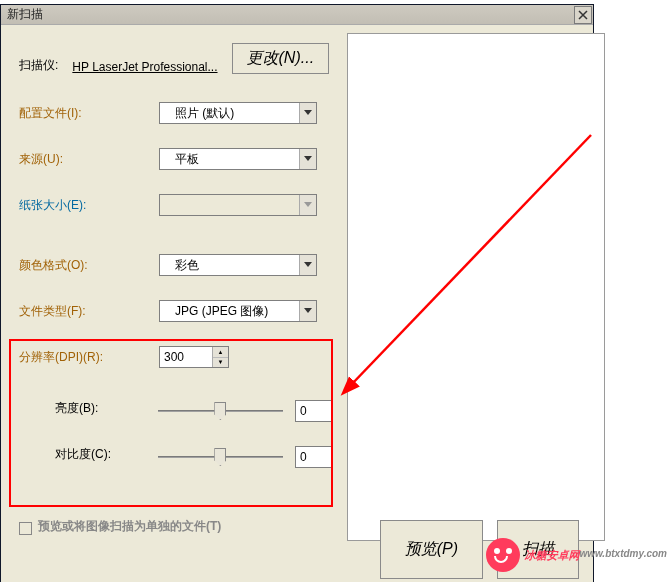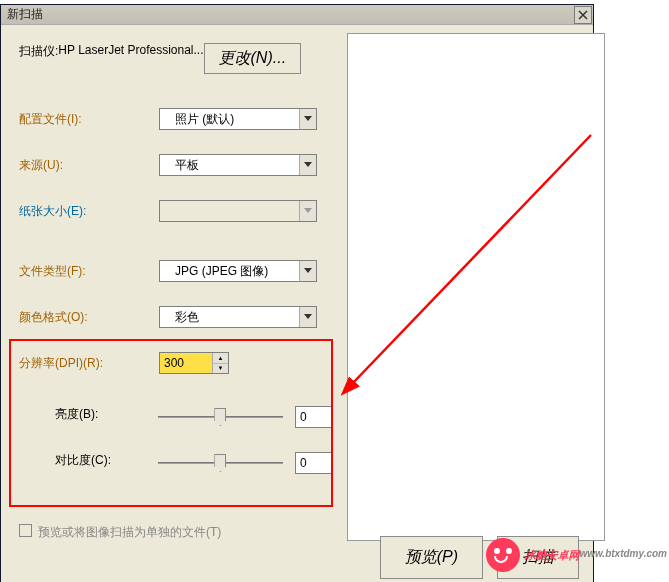--- a/index.html
+++ b/index.html
@@ -49,28 +49,29 @@
     padding: 10px 6px 4px 10px;
   }
   .row {
     display: flex;
     align-items: center;
     margin-bottom: 24px;
   }
   .row .lbl { width: 140px; color: #a16207; }
   .row .lbl.disabled { color: #0369a1; }
   .scanner-line {
-    display: flex; align-items: flex-start; 
-    margin-bottom: 16px;
+    display: flex; align-items: flex-end; gap: 14px;
+    margin-bottom: 10px;
   }
   .scanner-line .scanner-label {
     max-width: 200px;
     white-space: nowrap;
     overflow: hidden;
     text-overflow: ellipsis;
+    text-decoration: underline;
   }
   .btn {
     background: #ece9d8;
     border: 1px solid #8a8a8a;
     padding: 4px 14px;
     font-size: 16px;
     font-family: inherit;
     cursor: pointer;
     font-style: italic;
   }
@@ -92,21 +93,21 @@
     right: 0; top: 0;
     width: 17px; height: 100%;
     background: #e5e2d7;
     border-left: 1px solid #aaa;
     display: flex; align-items: center; justify-content: center;
   }
   .spinner {
     position: relative;
     width: 70px;
     height: 22px;
-    background: #fde047;
+    background: #ffffff;
     border: 1px solid #7f7f7f;
     display: flex;
     align-items: center;
     padding: 0 4px;
   }
   .spinner .spins {
     position: absolute;
     right: 0; top: 0;
     width: 16px; height: 100%;
     background: #e5e2d7;
@@ -167,38 +168,39 @@
     margin-left: 8px;
     width: 258px;
   }
   .preview-inner {
     border: 1px solid #9a9a9a;
     background: #fff;
     width: 258px;
     height: 508px;
   }
   .checkbox-row {
-    display: flex; align-items: flex-start; gap: 6px;
+    display: flex; align-items: flex-end; gap: 6px;
     color: #888;
     margin-top: 8px;
+    font-weight: bold;
   }
   .chk {
     width: 13px; height: 13px;
     border: 1px solid #888;
     background: #ece9d8;
   }
   .footer {
     position: absolute;
     right: 14px;
     bottom: 6px;
     display: flex;
     gap: 14px;
   }
   .footer .btn {
-    padding: 10px 24px;
+    padding: 18px 24px;
   }
   svg.arrow-svg {
     position: absolute;
     pointer-events: none;
   }
   .watermark {
     position: absolute;
     right: 2px;
     bottom: 10px;
     display: flex;
@@ -293,35 +295,35 @@
               <svg width="8" height="6">
                 <path d="M0 0 L8 0 L4 5 Z" fill="#999"></path>
               </svg>
             </div>
         </div>
       </div>
 
       <div style="height:14px"></div>
 
       <div class="row">
-        <span class="lbl">文件类型(F):</span>
+        <span class="lbl">颜色格式(O):</span>
         <div class="dropdown">
-          <span>JPG (JPEG 图像)</span>
+          <span>彩色</span>
           <div class="arrow">
               <svg width="8" height="6">
                 <path d="M0 0 L8 0 L4 5 Z" fill="#333"></path>
               </svg>
             </div>
         </div>
       </div>
 
       <div class="row">
-        <span class="lbl">颜色格式(O):</span>
+        <span class="lbl">文件类型(F):</span>
         <div class="dropdown">
-          <span>彩色</span>
+          <span>JPG (JPEG 图像)</span>
           <div class="arrow">
               <svg width="8" height="6">
                 <path d="M0 0 L8 0 L4 5 Z" fill="#333"></path>
               </svg>
             </div>
         </div>
       </div>
 
       <div class="row">
         <span class="lbl">分辨率(DPI)(R):</span>

